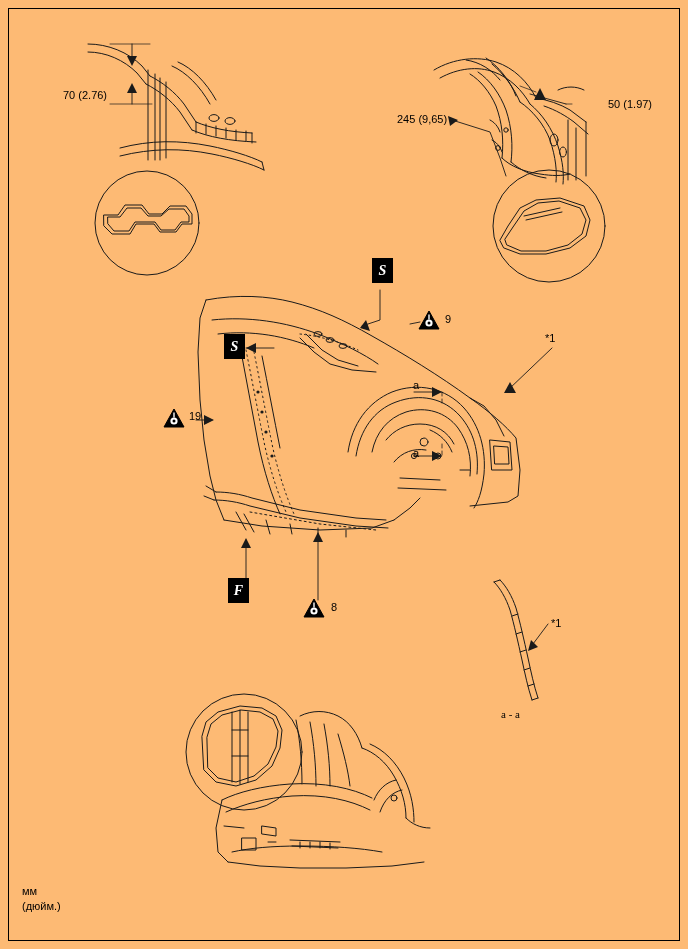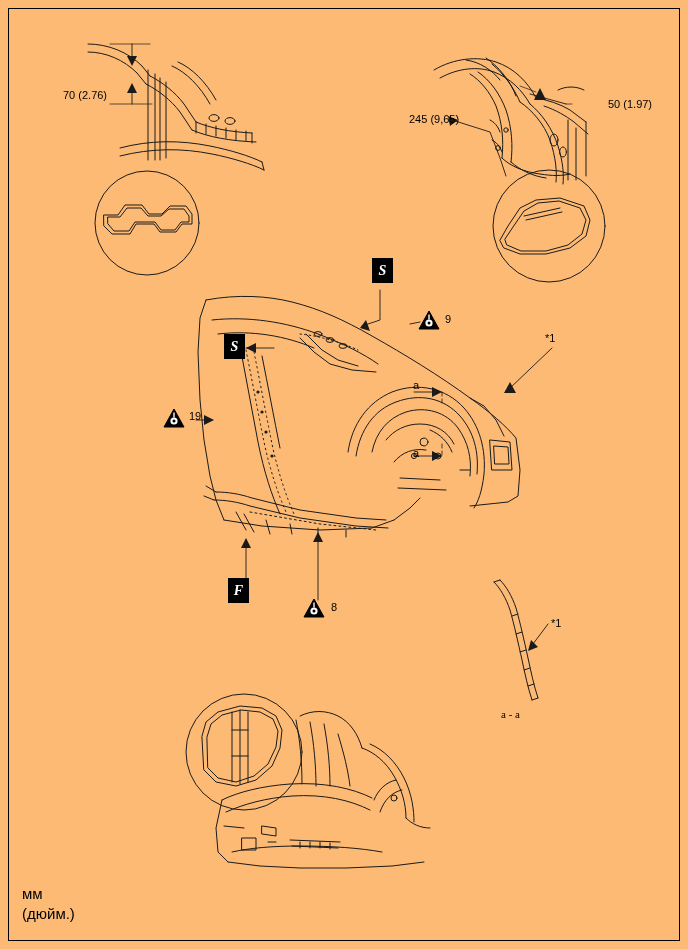--- a/index.html
+++ b/index.html
@@ -37,21 +37,21 @@
     position: absolute;
     font-size: 11px;
     color: #000;
     white-space: nowrap;
     line-height: 1.25;
   }
   .units {
     position: absolute;
     left: 22px;
     top: 884px;
-    font-size: 15px;
+    font-size: 11px;
     line-height: 1.35;
     color: #000;
   }
   
   .badge {
     position: absolute;
     width: 21px;
     height: 25px;
     background: #000;
     color: #fff;
@@ -291,21 +291,21 @@
         <path d="M320 842 L320 848"></path>
         <path d="M330 843 L330 849"></path>
         <path d="M262 826 L276 828 L276 836 L262 834 Z"></path>
         <path d="M224 826 L244 828"></path>
       </g>
 
     </g>
   </svg>
 
   <div class="lbl" style="left:63px; top:89px;">70 (2.76)</div>
-  <div class="lbl" style="left:397px; top:113px;margin-left:12px;">245 (9,65)</div>
+  <div class="lbl" style="left:397px; top:113px;">245 (9,65)</div>
   <div class="lbl" style="left:578px; top:98px;margin-left:30px;">50 (1.97)</div>
 
   <div class="lbl" style="left:445px; top:313px;">9</div>
   <div class="lbl" style="left:189px; top:410px;">19</div>
   <div class="lbl" style="left:331px; top:601px;">8</div>
   <div class="lbl" style="left:545px; top:332px;">*1</div>
   <div class="lbl" style="left:551px; top:617px;">*1</div>
 
   <div class="lbl" style="left:413px; top:379px;">a</div>
   <div class="lbl" style="left:413px; top:447px;">a</div>

